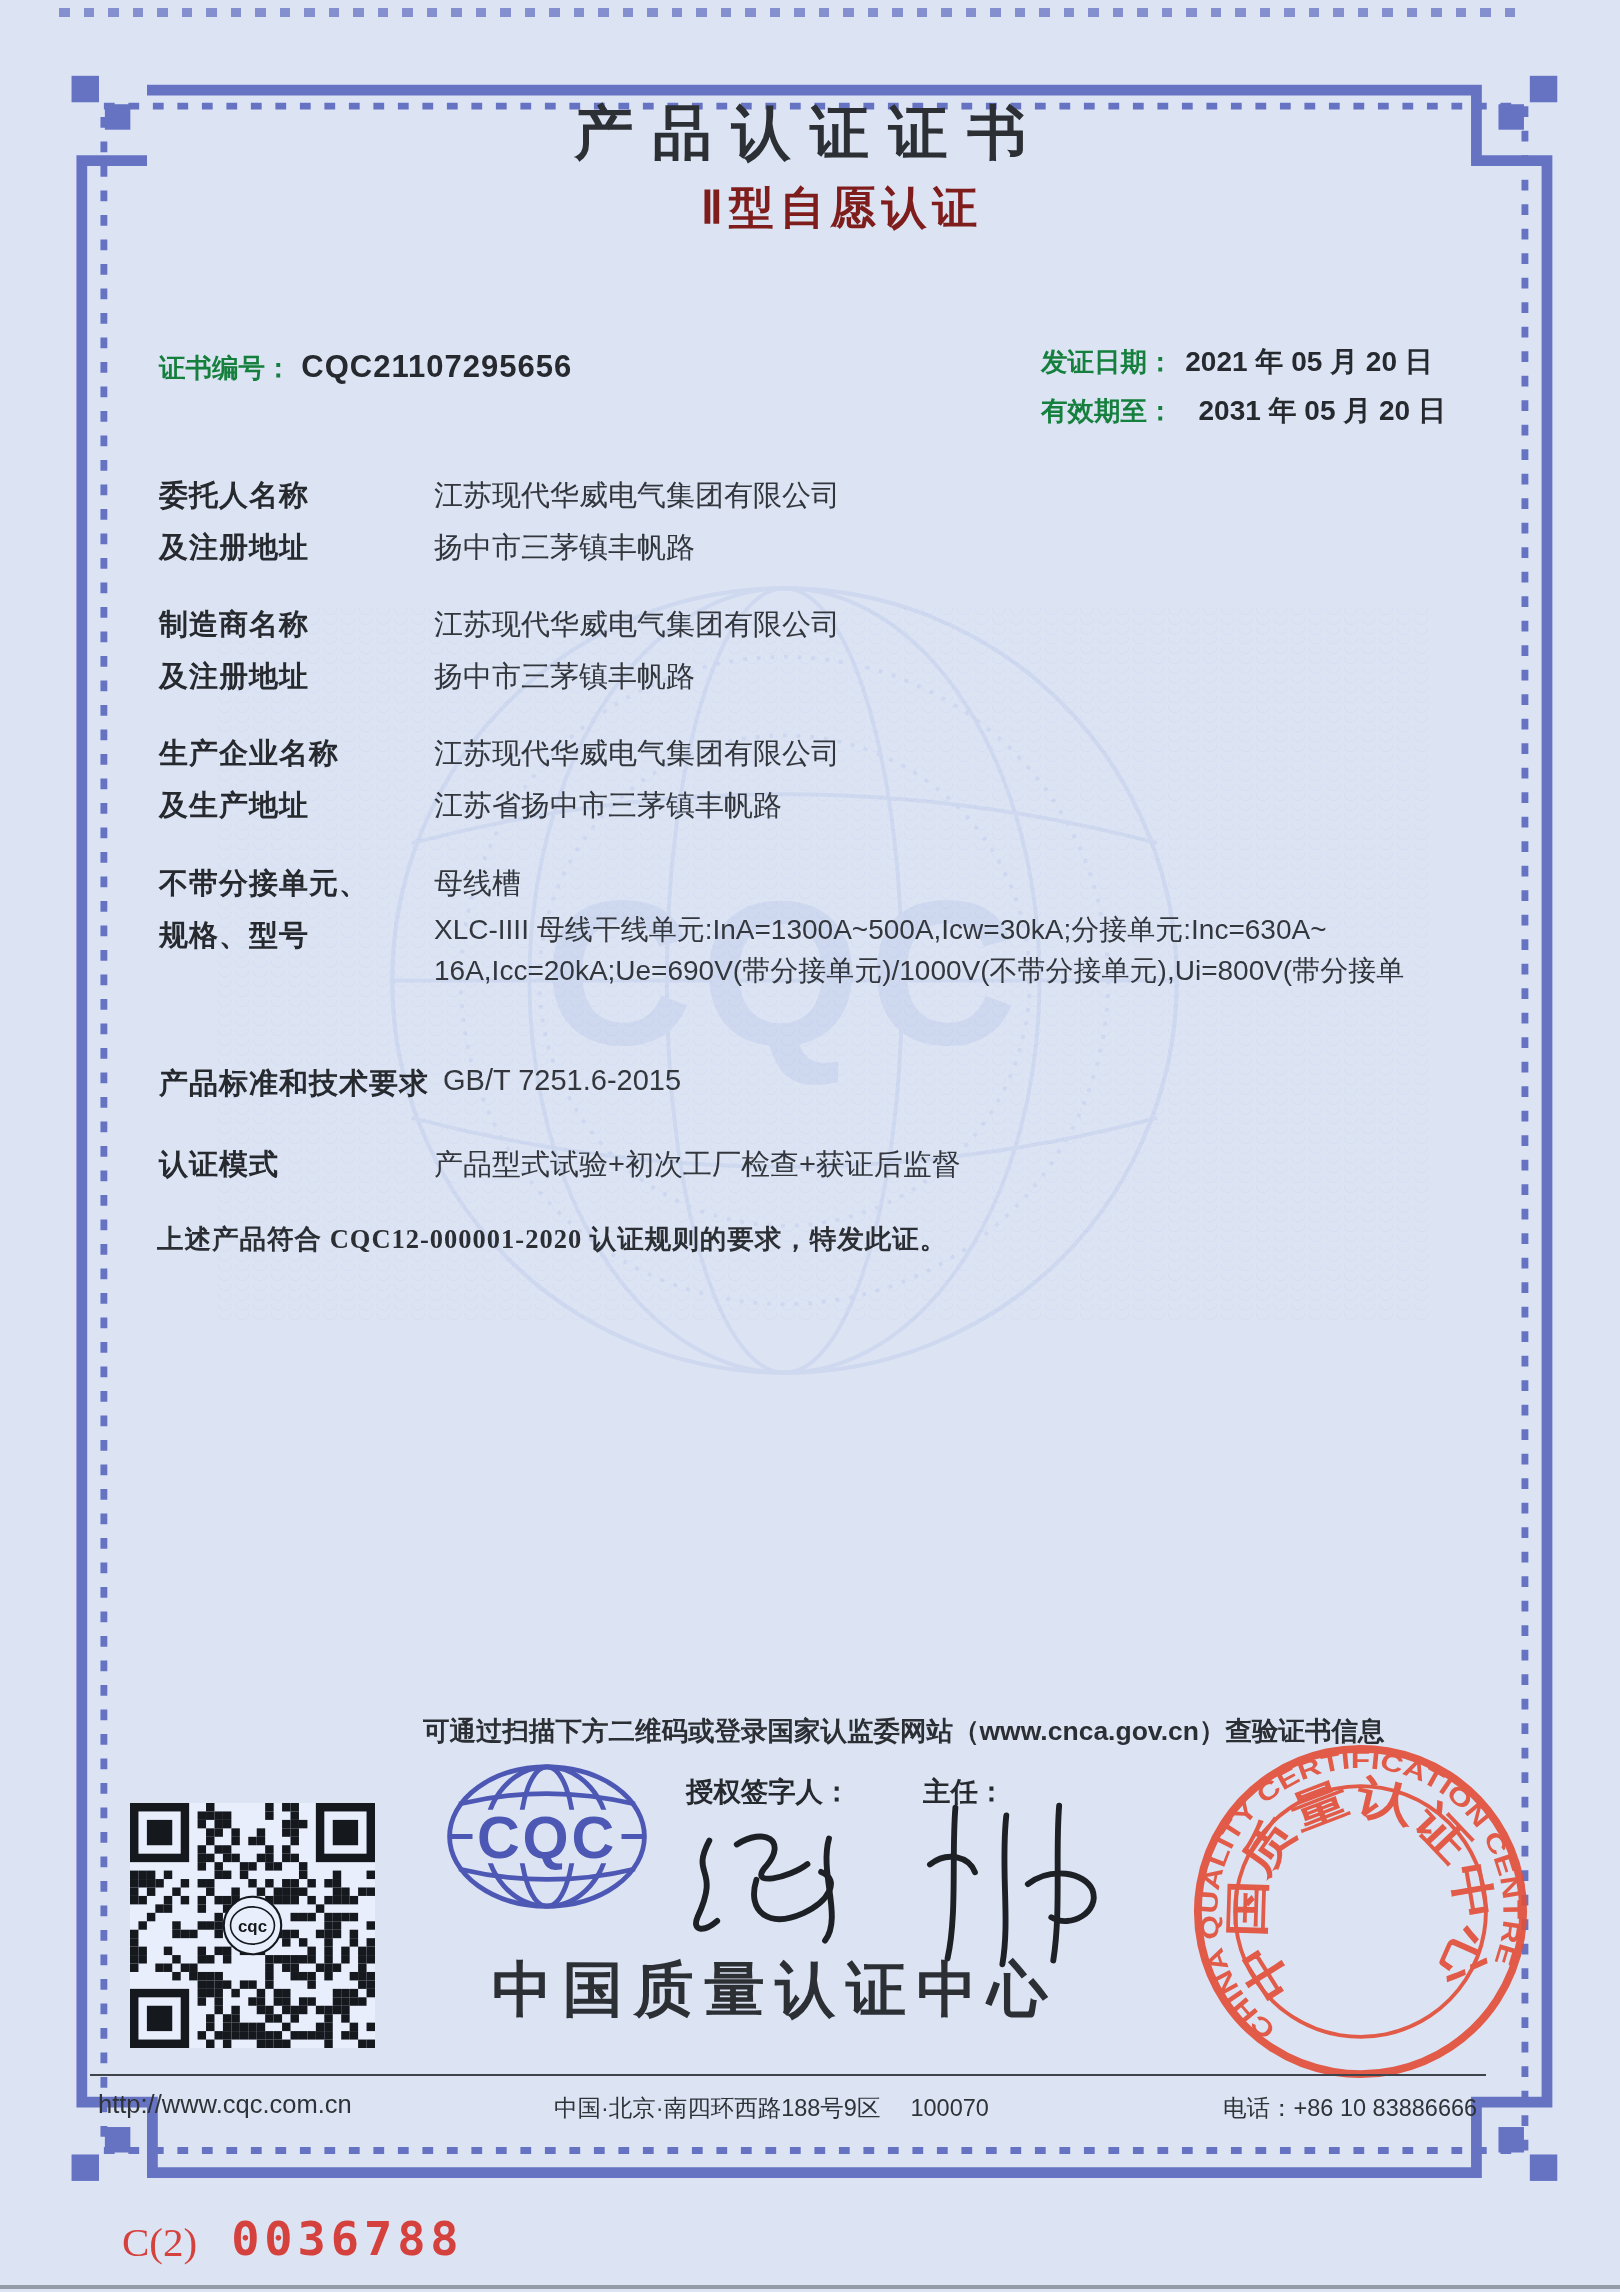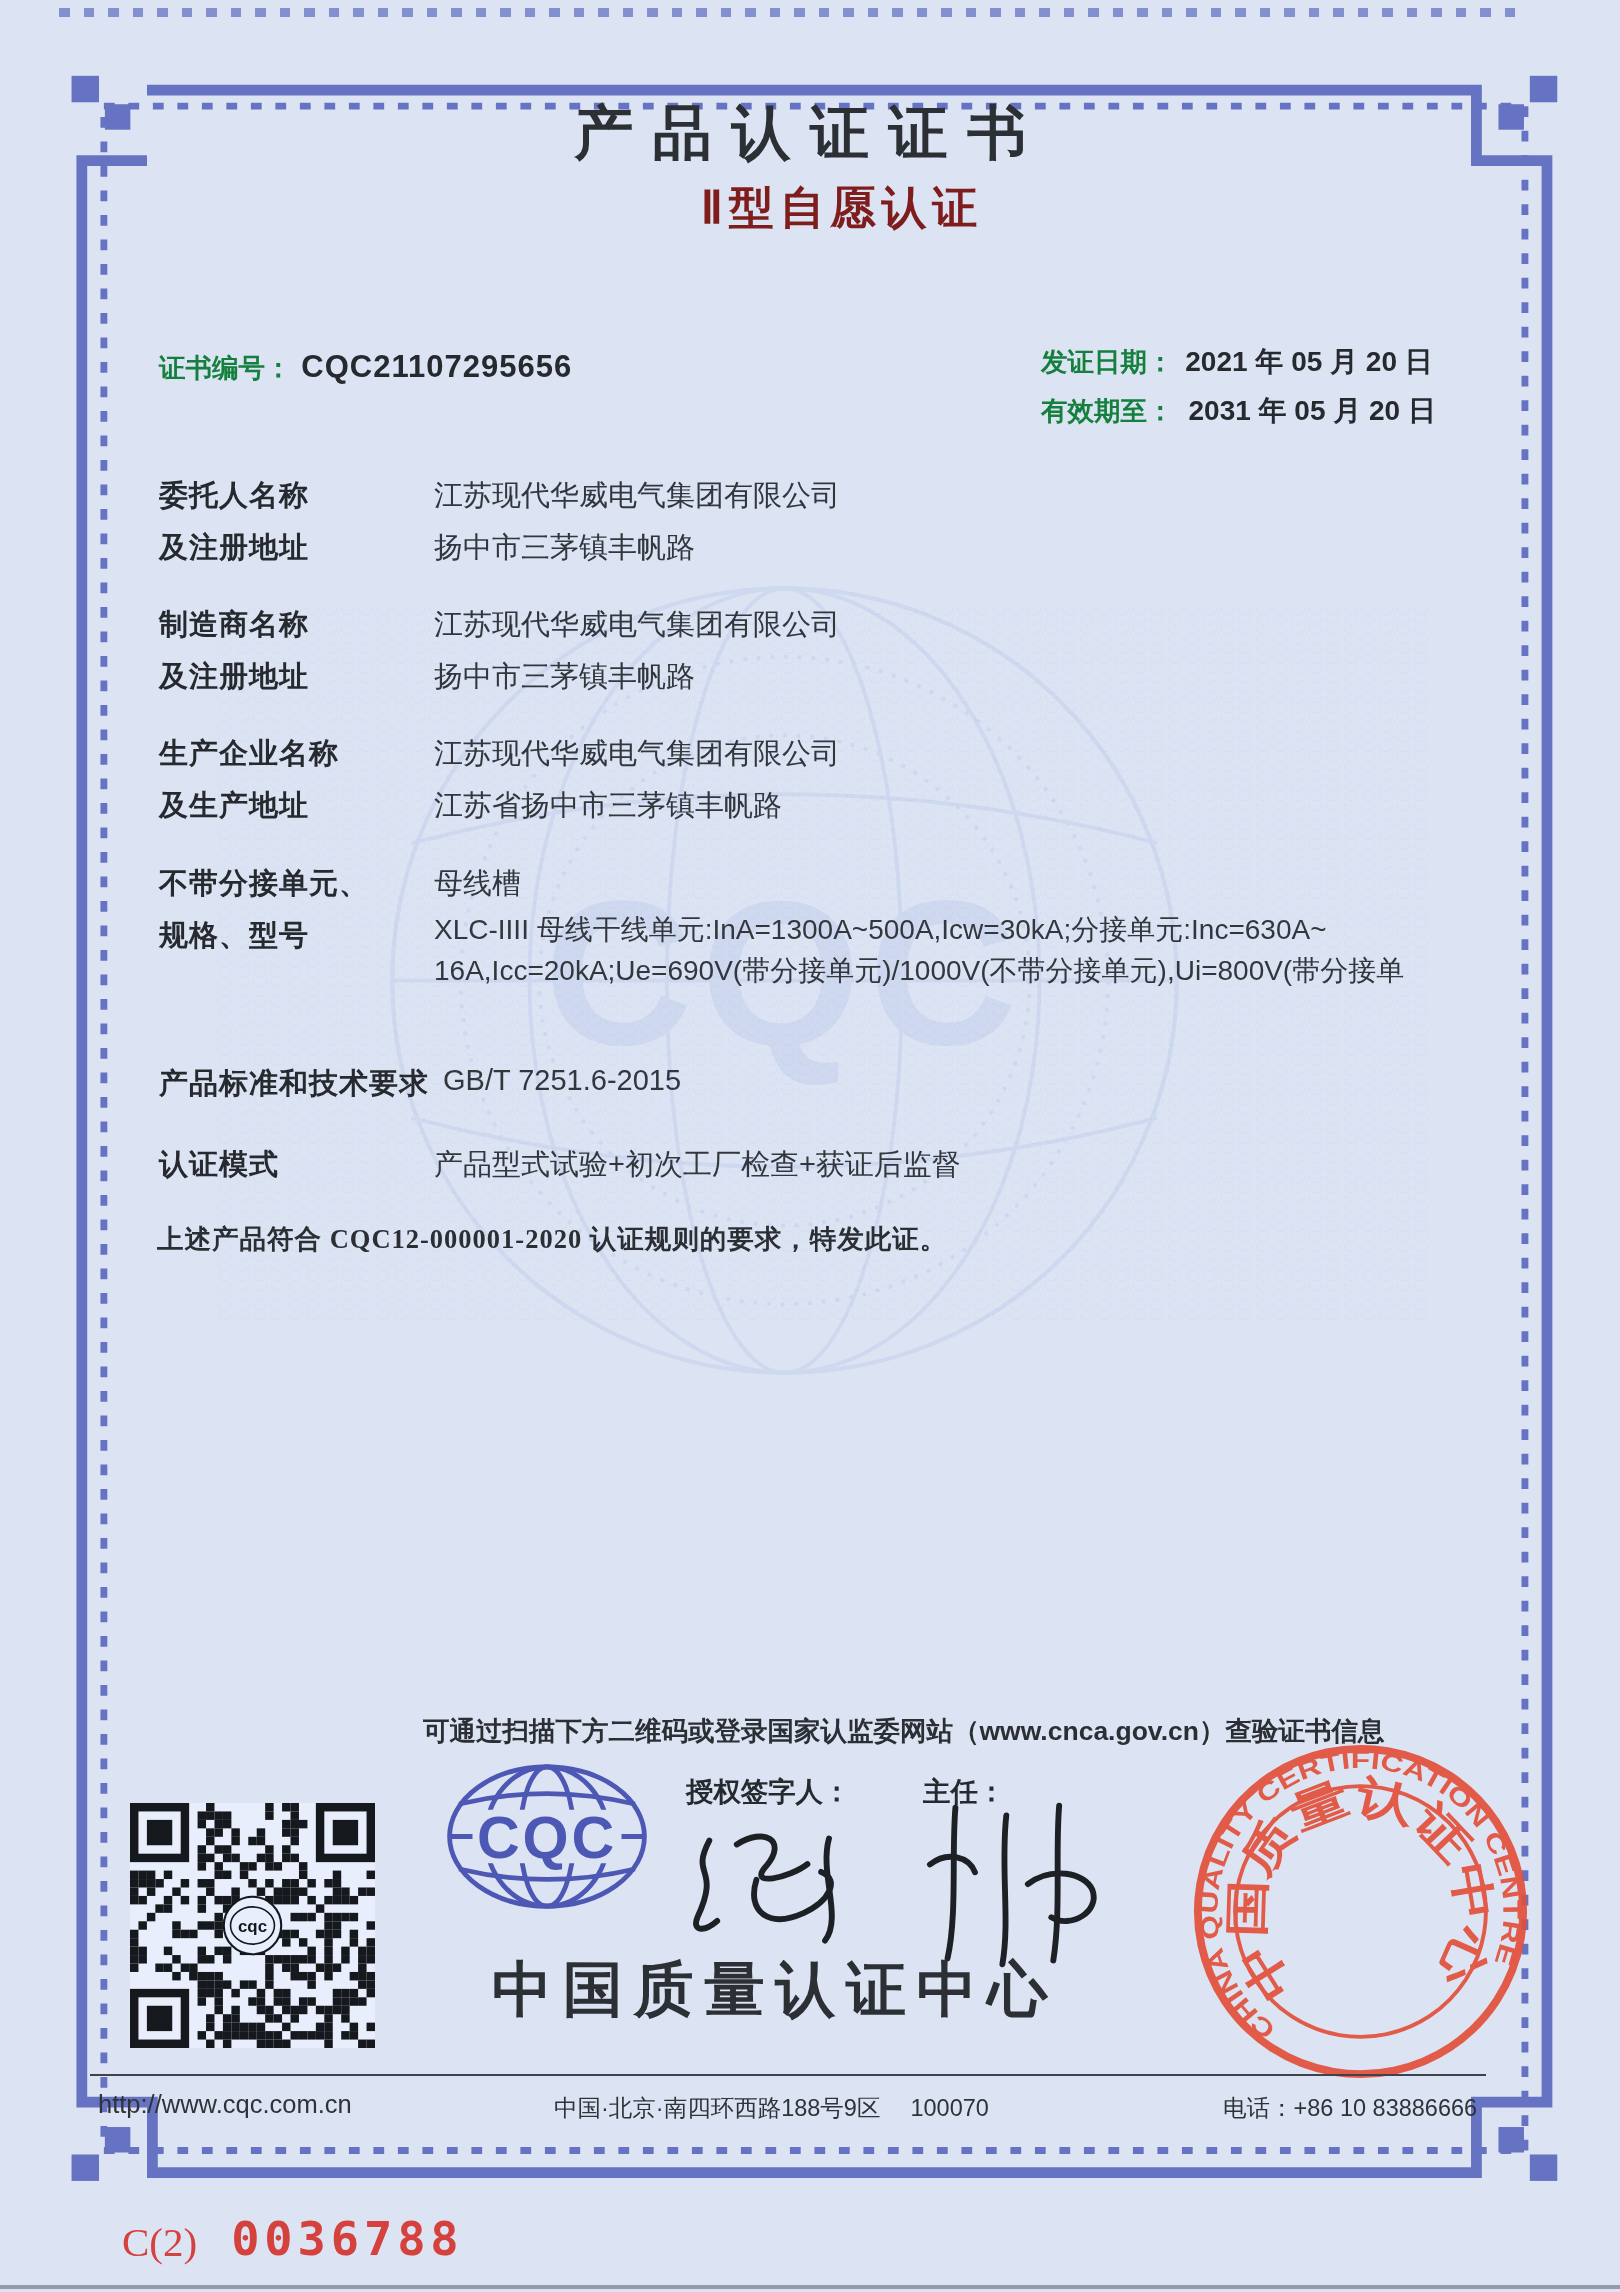--- a/index.html
+++ b/index.html
@@ -64,21 +64,21 @@
 
   <div class="abs" style="left:159px;top:349px;display:flex;align-items:baseline;gap:9.8px;">
     <span class="datelabel">证书编号：</span>
     <span style="font-size:31px;font-weight:600;color:#26292e;letter-spacing:1px;">CQC21107295656</span>
   </div>
 
   <div class="abs" style="left:1041px;top:343px;display:flex;align-items:baseline;gap:11.8px;">
     <span class="datelabel">发证日期：</span>
     <span class="dateval">2021 年 05 月 20 日</span>
   </div>
-  <div class="abs" style="left:1041px;top:392px;display:flex;align-items:baseline;gap:15px;">
+  <div class="abs" style="left:1041px;top:392px;display:flex;align-items:baseline;gap:25px;">
     <span class="datelabel">有效期至：</span>
     <span class="dateval">2031 年 05 月 20 日</span>
   </div>
 
   <div class="abs lbl" style="left:159px;top:476px;">委托人名称</div>
   <div class="abs val" style="left:434px;top:476px;">江苏现代华威电气集团有限公司</div>
   <div class="abs lbl" style="left:159px;top:528px;">及注册地址</div>
   <div class="abs val" style="left:434px;top:528px;">扬中市三茅镇丰帆路</div>
 
   <div class="abs lbl" style="left:159px;top:605px;">制造商名称</div>

